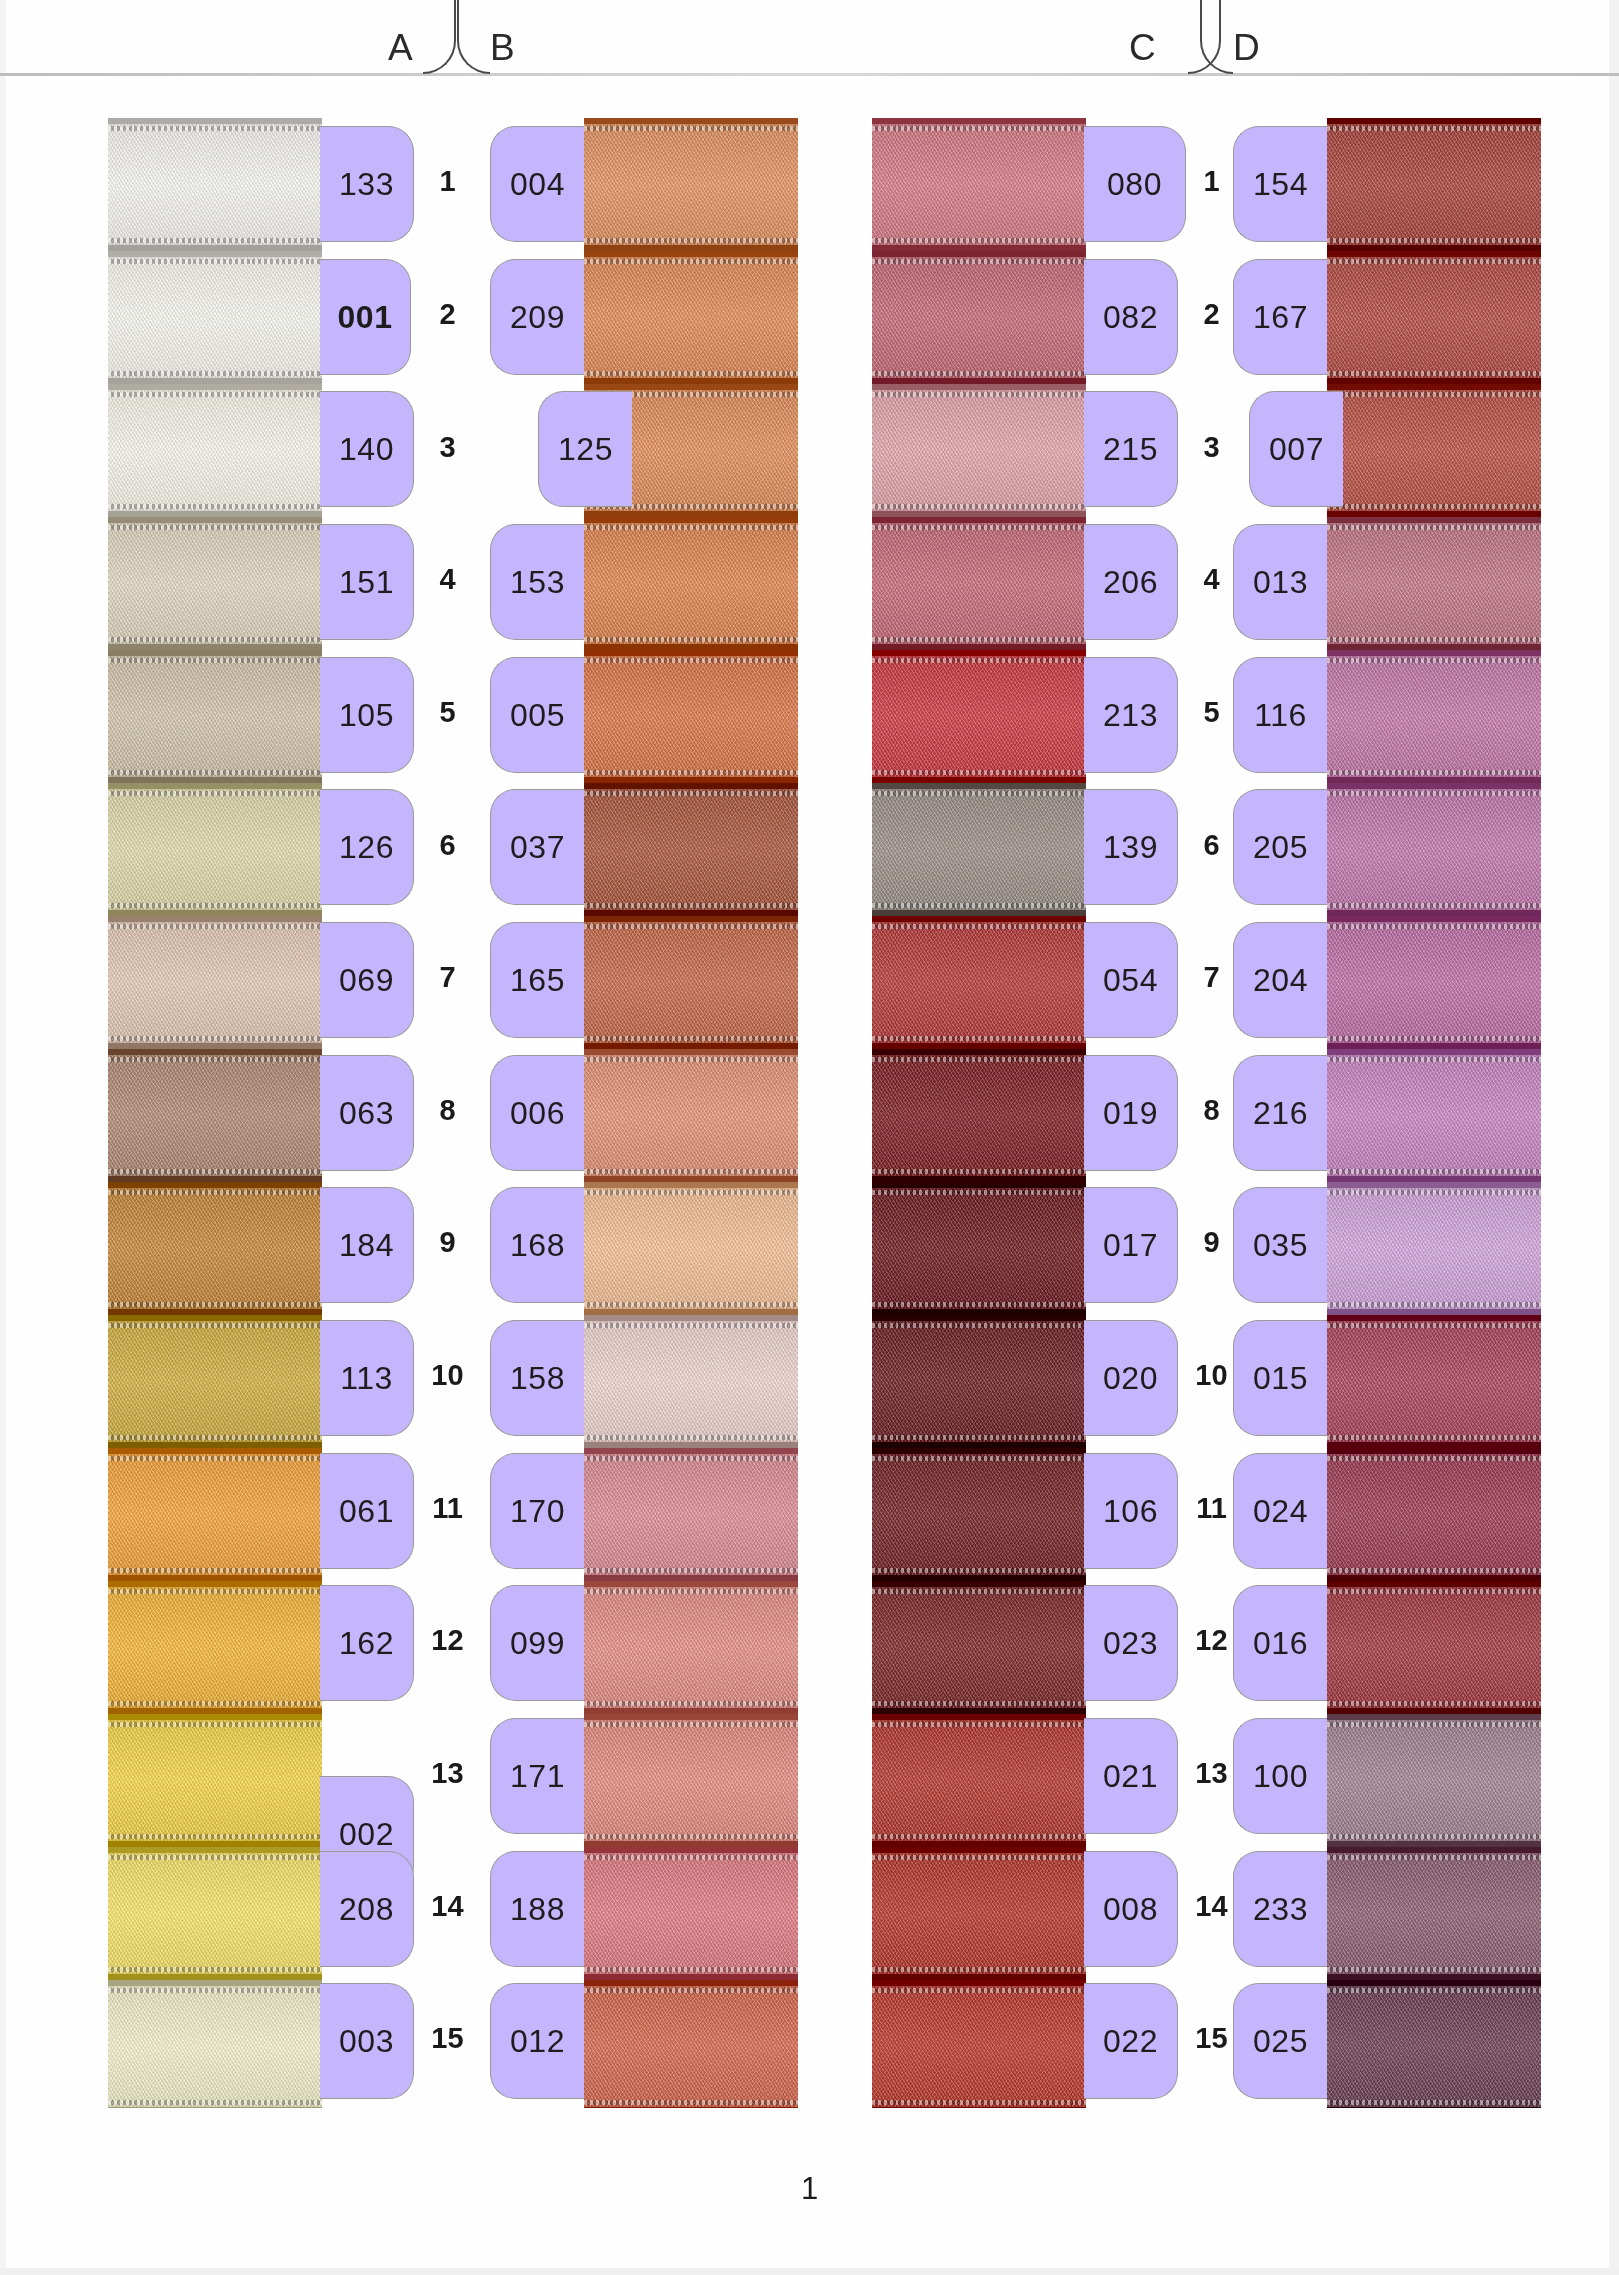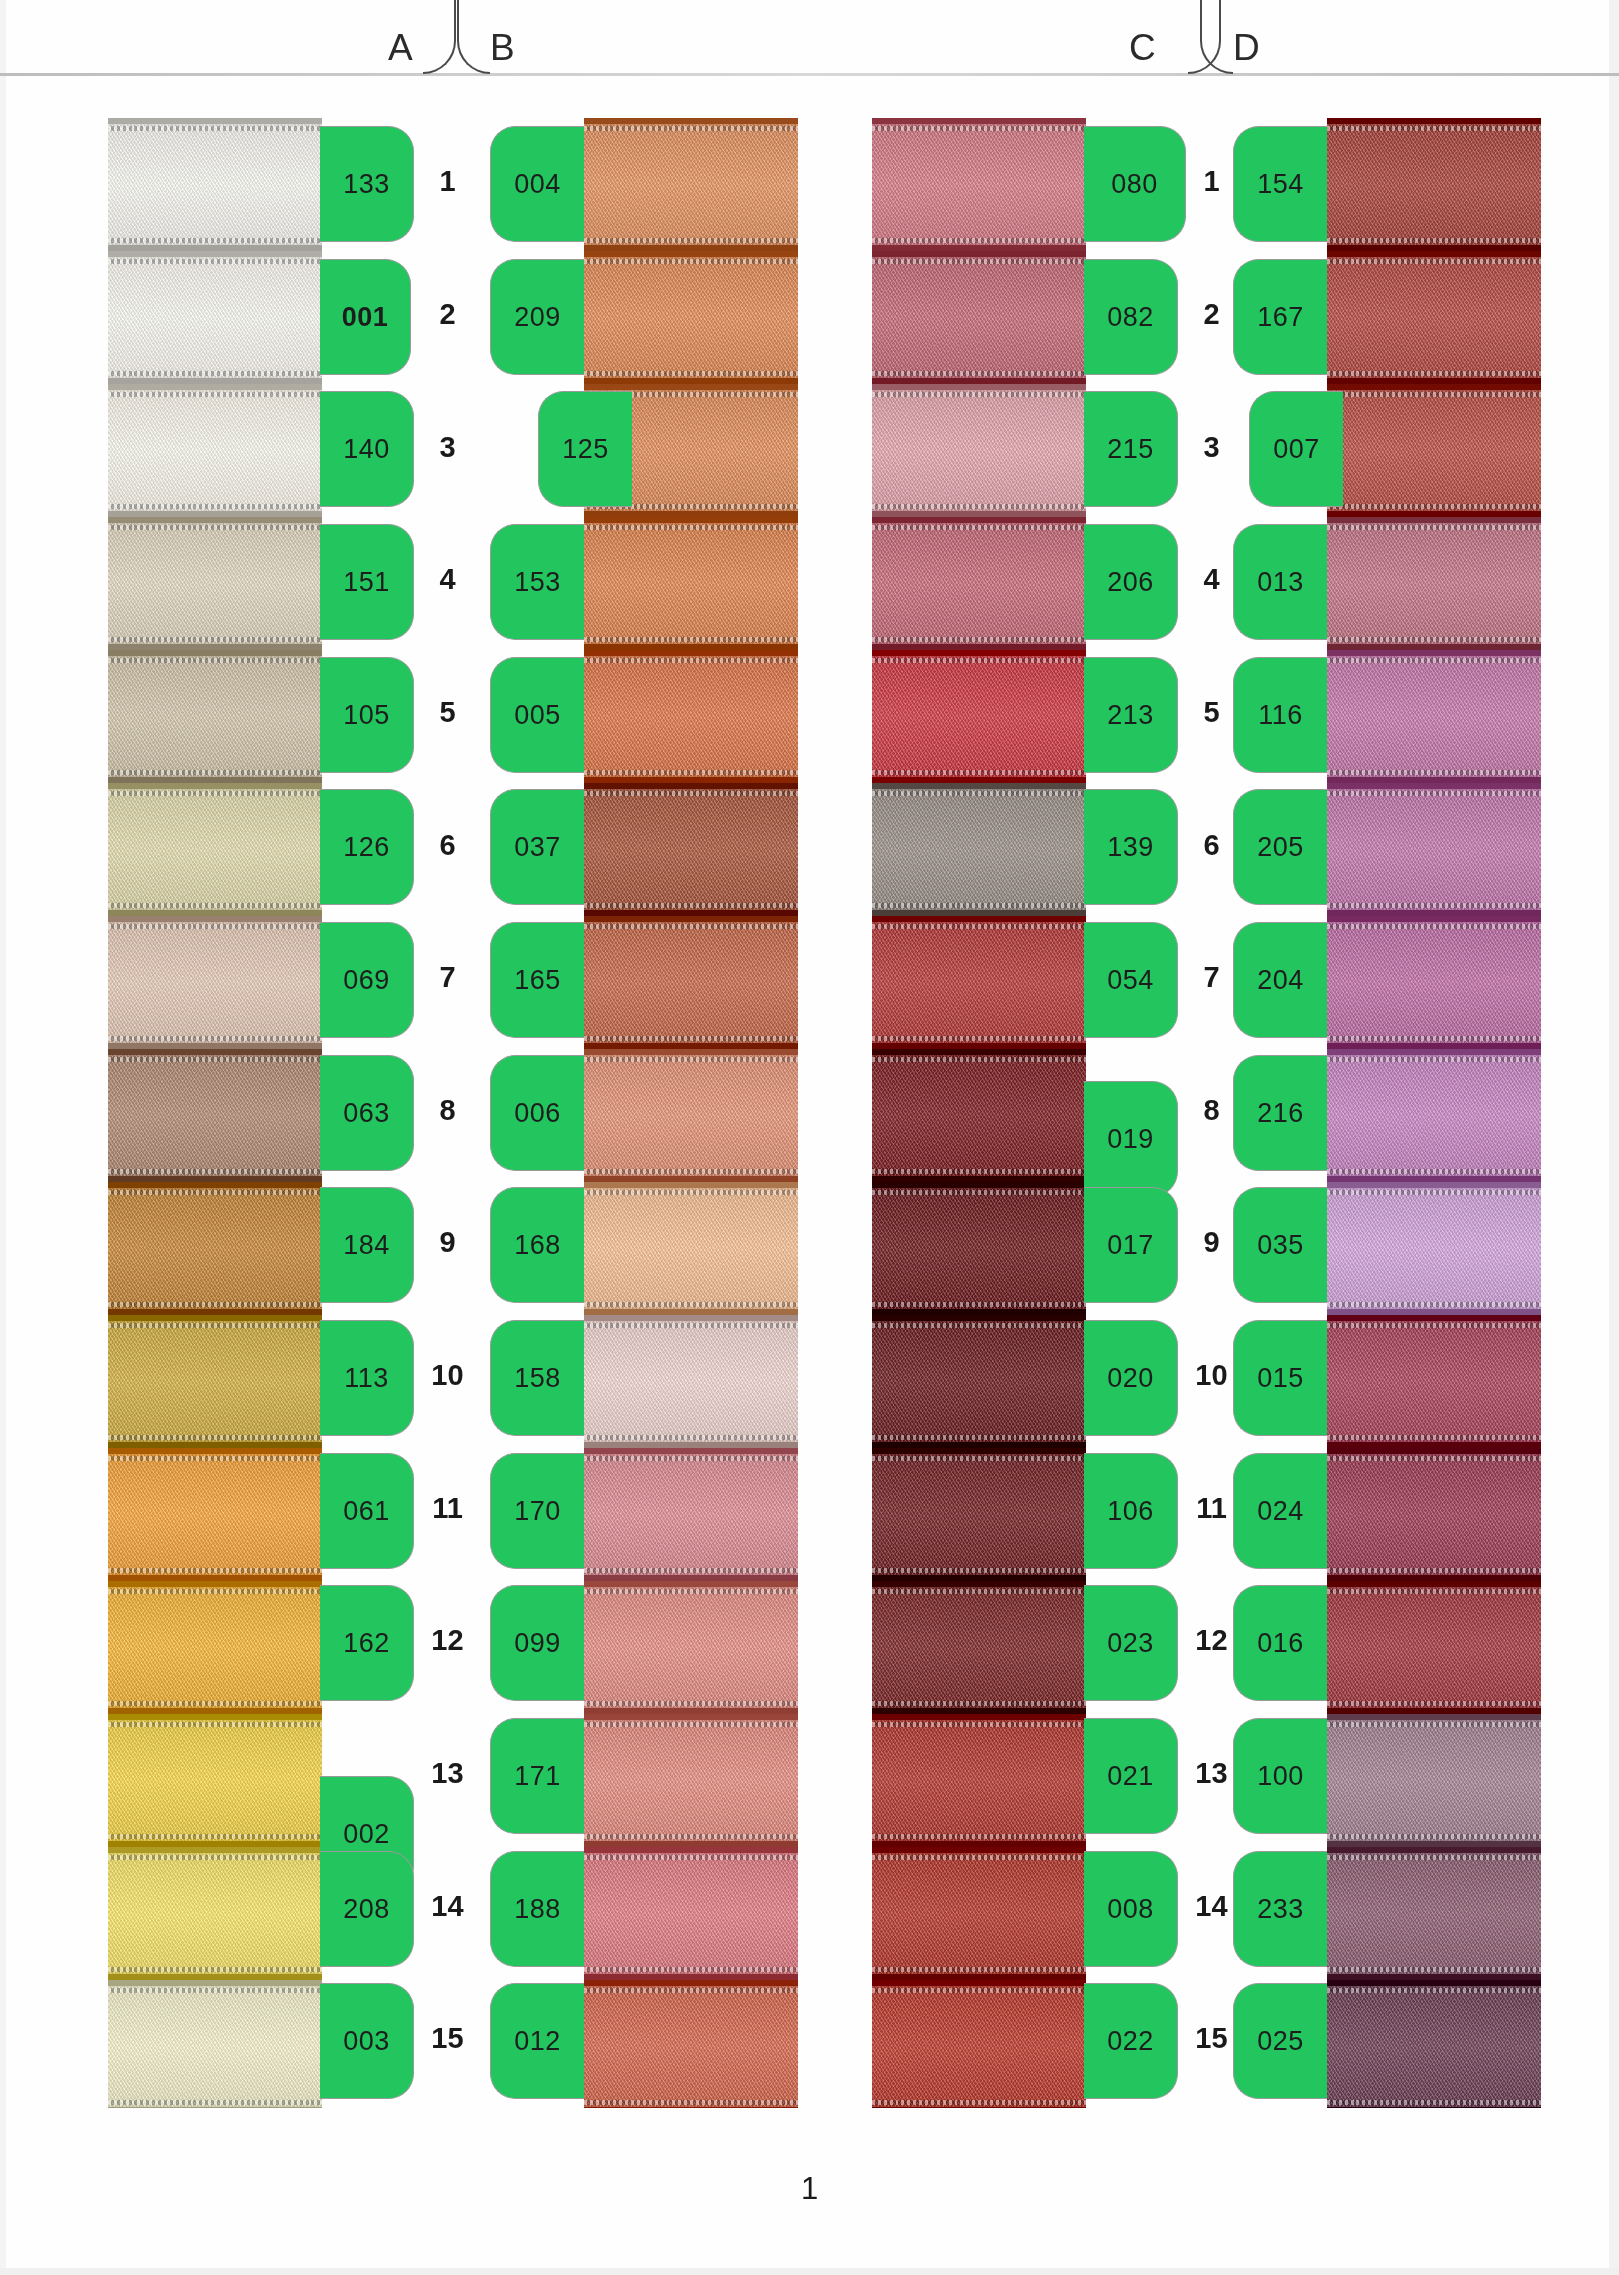--- a/index.html
+++ b/index.html
@@ -109,27 +109,27 @@
         rgba(255,255,255,0.45) 0px, rgba(255,255,255,0.45) 2.9px,
         rgba(0,0,0,0.25) 2.9px, rgba(0,0,0,0.25) 5.9px);
     pointer-events:none;
   }
   .ridge.t { top: 7.8px; }
   .ridge.b { bottom: 7.8px; }
 
   
   .tabbox {
     position: absolute;
-    background: #22c55e;
+    background: #c4b5fd;
     border: 1.6px solid #9a9a9a;
     box-sizing: border-box;
     display: flex;
     align-items: center;
     justify-content: center;
-    font-size: 27px;
+    font-size: 32px;
     color: #1d1d1d;
     letter-spacing: 0.5px;
   }
   
   .tabbox.right-rail {
     border-left: none;
     border-top-right-radius: 25.5px;
     border-bottom-right-radius: 25.5px;
   }
   
@@ -548,21 +548,21 @@
           <div class="ridge b"></div>
         </div>
       </div>
       <div class="tabbox right-rail" style="width: 102px; height: 116px; left: 1084px; top: 126px;">080</div>
       <div class="tabbox right-rail" style="width: 94px; height: 116px; left: 1084px; top: 259px;">082</div>
       <div class="tabbox right-rail" style="width: 94px; height: 116px; left: 1084px; top: 391px;">215</div>
       <div class="tabbox right-rail" style="width: 94px; height: 116px; left: 1084px; top: 524px;">206</div>
       <div class="tabbox right-rail" style="width: 94px; height: 116px; left: 1084px; top: 657px;">213</div>
       <div class="tabbox right-rail" style="width: 94px; height: 116px; left: 1084px; top: 789px;">139</div>
       <div class="tabbox right-rail" style="width: 94px; height: 116px; left: 1084px; top: 922px;">054</div>
-      <div class="tabbox right-rail" style="width: 94px; height: 116px; left: 1084px; top: 1055px; margin-top: 26px;">019</div>
+      <div class="tabbox right-rail" style="width: 94px; height: 116px; left: 1084px; top: 1055px;">019</div>
       <div class="tabbox right-rail" style="width: 94px; height: 116px; left: 1084px; top: 1187px;">017</div>
       <div class="tabbox right-rail" style="width: 94px; height: 116px; left: 1084px; top: 1320px;">020</div>
       <div class="tabbox right-rail" style="width: 94px; height: 116px; left: 1084px; top: 1453px;">106</div>
       <div class="tabbox right-rail" style="width: 94px; height: 116px; left: 1084px; top: 1585px;">023</div>
       <div class="tabbox right-rail" style="width: 94px; height: 116px; left: 1084px; top: 1718px;">021</div>
       <div class="tabbox right-rail" style="width: 94px; height: 116px; left: 1084px; top: 1851px;">008</div>
       <div class="tabbox right-rail" style="width: 94px; height: 116px; left: 1084px; top: 1983px;">022</div>
       <div class="idxnum" style="left: 1182px; top: 165px;">1</div>
       <div class="idxnum" style="left: 1182px; top: 298px;">2</div>
       <div class="idxnum" style="left: 1182px; top: 431px;">3</div>

